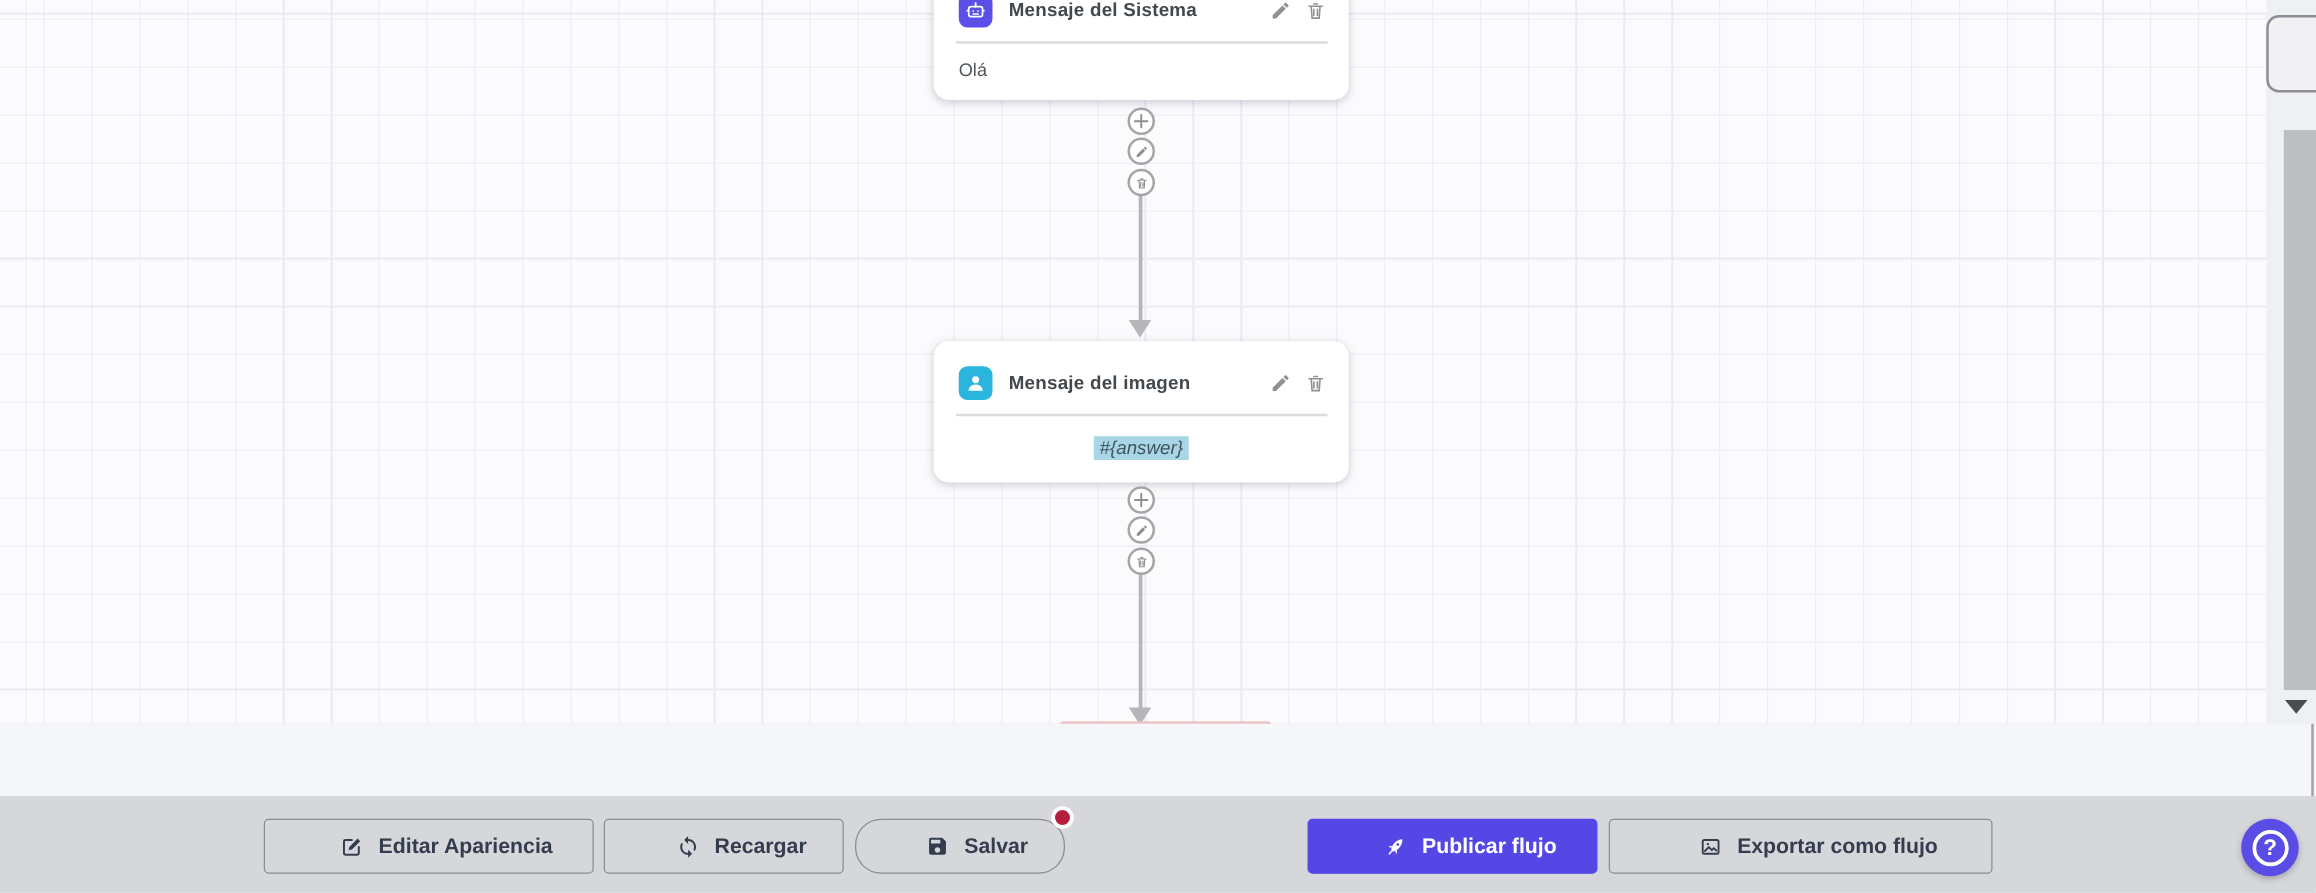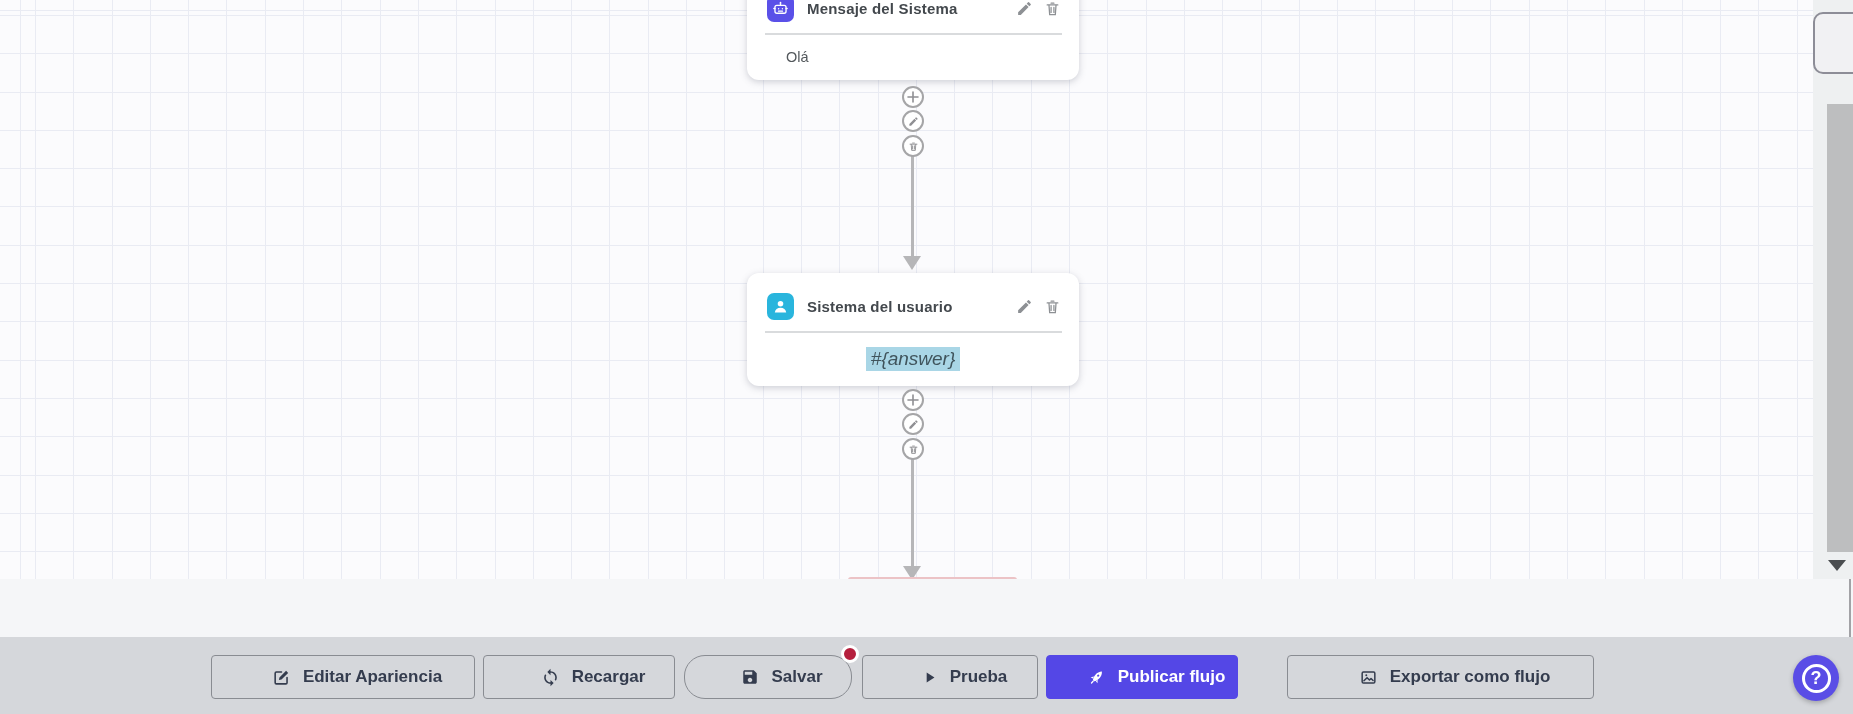--- a/index.html
+++ b/index.html
@@ -32,23 +32,23 @@
   .card2{top:273px;height:113px;}
   .card-header{display:flex;align-items:center;gap:13px;height:27px;padding:0 18px 0 20px;}
   .node-icon{width:27px;height:27px;border-radius:7px;flex:0 0 27px;
              display:flex;align-items:center;justify-content:center;}
   .icon-system{background:#5a50e8;} .icon-user{background:#29b5dd;}
   .node-title{flex:1;font-size:15px;font-weight:700;color:#43484d;letter-spacing:.2px;}
   .header-actions{display:flex;gap:10px;align-items:center;color:#8d9094;}
   .header-actions .act{width:18px;height:18px;cursor:pointer;display:flex;align-items:center;justify-content:center;}
   .divider{height:2px;background:#d9dbdd;margin:11px 17px 0 18px;}
   .card-body{display:flex;align-items:center;font-size:14.5px;color:#53585c;}
-  .card1 .card-body{height:43px;justify-content:flex-start;padding-left:20px;margin-left:19px;}
+  .card1 .card-body{height:43px;justify-content:flex-start;padding-left:20px;}
   .card2 .card-body{height:51px;justify-content:center;}
-  .highlight{background:#a9d6e6;font-style:italic;padding:1px 5px;color:#40545c;font-size:19px;}
+  .highlight{background:#a9d6e6;font-style:italic;padding:1px 5px;color:#40545c;font-size:15px;}
 
   
   .cbtn{position:absolute;left:902px;width:22px;height:22px;background:#fff;
     border:2px solid #a5a5a7;border-radius:50%;color:#8f8f93;cursor:pointer;
     display:flex;align-items:center;justify-content:center;}
   .c1a{top:86px;} .c1b{top:110px;} .c1c{top:135px;}
   .c2a{top:389px;} .c2b{top:413px;} .c2c{top:438px;}
 
   
   .sb-track{position:absolute;left:1813px;top:0;width:40px;height:579px;background:#eef0f1;}
@@ -61,21 +61,21 @@
   .edge-line{position:absolute;left:1849px;top:579px;width:2px;height:135px;background:#a2a2a6;}
 
   
   .strip{position:absolute;left:0;top:579px;width:1853px;height:58px;background:#f5f6f8;}
   .toolbar{position:absolute;left:0;top:637px;width:1853px;height:77px;background:#d5d7db;}
   .btn{position:absolute;top:18px;height:44px;border:1px solid #898c92;border-radius:4px;
     background:transparent;display:flex;align-items:center;justify-content:center;gap:12px;
     font-family:"Liberation Sans",sans-serif;font-size:17px;font-weight:700;color:#343c4e;cursor:pointer;padding-left:34px;}
   .btn svg{flex:0 0 auto;}
   .b1{left:211px;width:264px;} .b2{left:483px;width:192px;align-items:center;} .b3{left:684px;width:168px;border-radius:21px;}
-  .b4{left:862px;width:176px;} .b5{left:1046px;width:192px;background:#5447e6;border-color:#5447e6;color:#fff;}
+  .b4{left:862px;width:176px;} .b5{left:1046px;width:232px;background:#5447e6;border-color:#5447e6;color:#fff;}
   .b6{left:1287px;width:307px;}
   .badge{position:absolute;left:841px;top:8px;width:18px;height:18px;border-radius:50%;
     background:#b51f3d;border:3px solid #fff;}
   .help{position:absolute;left:1793px;top:18px;width:46px;height:46px;border-radius:50%;
     background:#5a4de6;display:flex;align-items:center;justify-content:center;cursor:pointer;
     box-shadow:0 2px 5px rgba(0,0,0,.25);}
   .help-ring{width:29px;height:29px;border:3px solid #fff;border-radius:50%;
     display:flex;align-items:center;justify-content:center;
     color:#fff;font-size:18px;font-weight:700;line-height:1;}
 </style>
@@ -140,21 +140,21 @@
     </div>
 
     <div class="card card2">
       <div class="card-header">
         <div class="node-icon icon-user">
           <svg width="19" height="19" viewBox="0 0 24 24" fill="#fff">
             <circle cx="12" cy="8.6" r="3.5"></circle>
             <path d="M4.8 19.6c.4-3.9 3.4-6.1 7.2-6.1s6.8 2.2 7.2 6.1z"></path>
           </svg>
         </div>
-        <div class="node-title">Sistema del usuario</div>
+        <div class="node-title">Mensaje del imagen</div>
         <div class="header-actions">
           <span class="act">
             <svg width="17" height="17" viewBox="0 0 24 24" fill="currentColor">
                 <path d="M3 17.25V21h3.75L17.81 9.94l-3.75-3.75L3 17.25zM20.71 7.04a1 1 0 0 0 0-1.41l-2.34-2.34a1 1 0 0 0-1.41 0l-1.83 1.83 3.75 3.75 1.83-1.83z"></path>
               </svg>
           </span>
           <span class="act">
             <svg width="17" height="17" viewBox="0 0 24 24" fill="none" stroke="currentColor" stroke-width="1.8" stroke-linecap="round">
                 <path d="M4.5 7h15M10 4.5h4M7 7l1 13.5h8L17 7M10 10.5v7M14 10.5v7"></path>
               </svg>
@@ -210,26 +210,20 @@
     </button>
 
     <button class="btn b3">
       <svg width="18" height="18" viewBox="0 0 24 24" fill="#343c4e">
         <path d="M17 3H5c-1.11 0-2 .9-2 2v14c0 1.1.89 2 2 2h14c1.1 0 2-.9 2-2V7l-4-4zm-5 16c-1.66 0-3-1.34-3-3s1.34-3 3-3 3 1.34 3 3-1.34 3-3 3zm3-10H5V5h10v4z"></path>
       </svg>
       <span>Salvar</span>
     </button>
     <div class="badge"></div>
 
-    <button class="btn b4">
-      <svg width="17" height="17" viewBox="0 0 24 24" fill="#343c4e">
-          <path d="M8 5v14l11-7z"></path>
-        </svg>
-      <span>Prueba</span>
-    </button>
 
     <button class="btn b5">
       <svg width="19" height="19" viewBox="0 0 24 24">
         <g transform="rotate(42 12 12)">
           <path d="M12 1.8c2.3 2.3 3.4 5.2 3.4 8.4 0 2.7-.8 5.4-2.3 7.3h-2.2c-1.5-1.9-2.3-4.6-2.3-7.3 0-3.2 1.1-6.1 3.4-8.4z" fill="#fff"></path>
           <circle cx="12" cy="8.8" r="1.4" fill="#5447e6"></circle>
           <path d="M9 13.2L6.2 16.6l3.2-.6zM15 13.2l2.8 3.4-3.2-.6z" fill="#fff"></path>
           <path d="M12 18.4v3" stroke="#fff" stroke-width="1.6" stroke-linecap="round"></path>
         </g>
       </svg>

